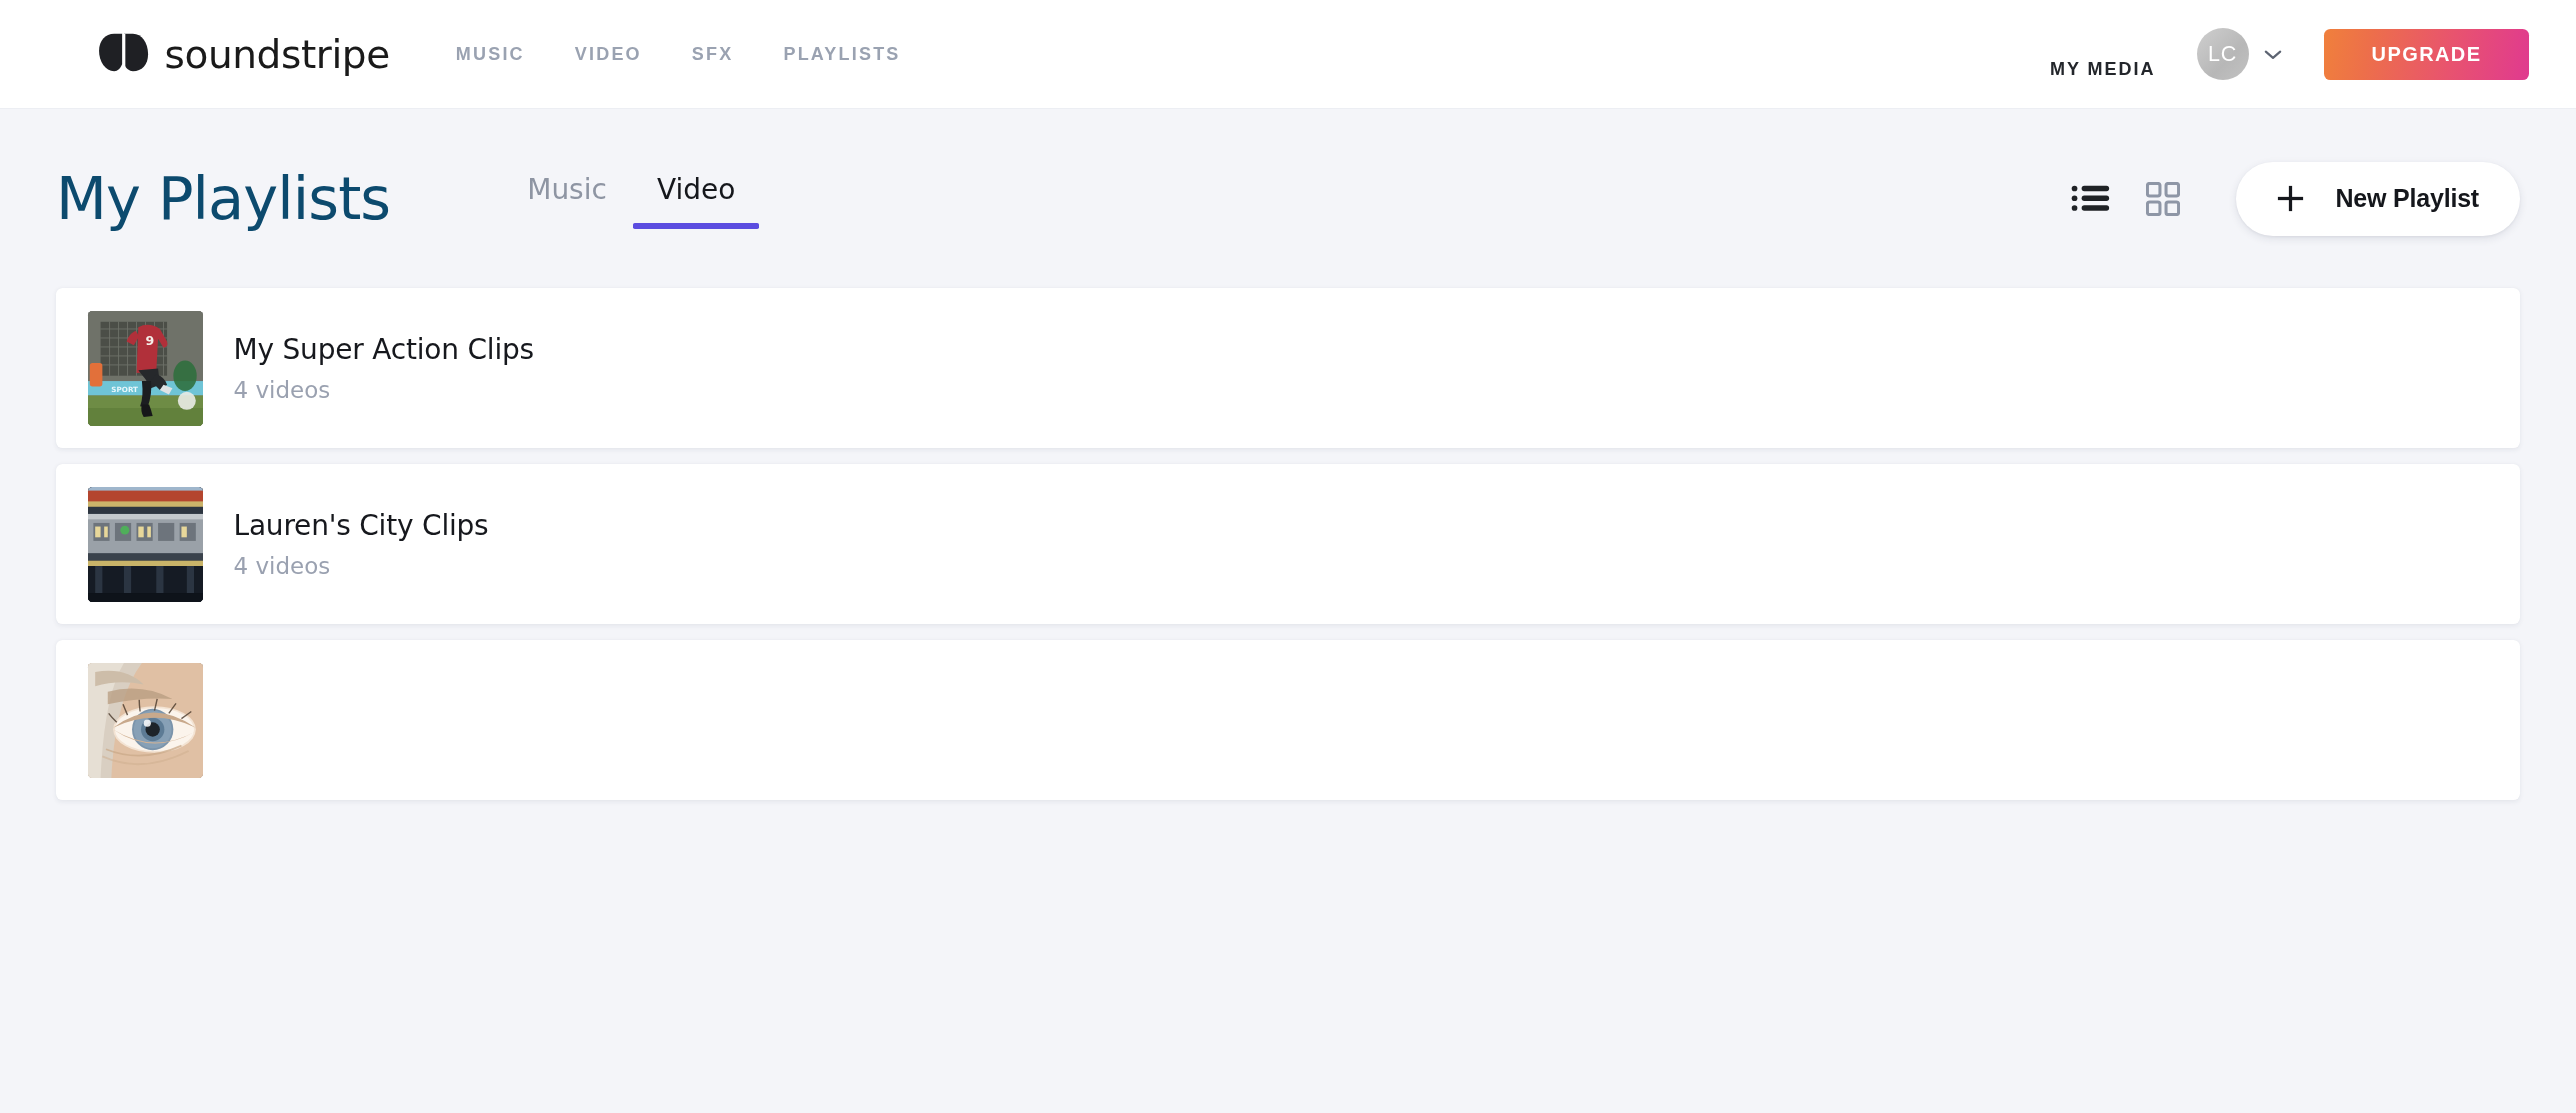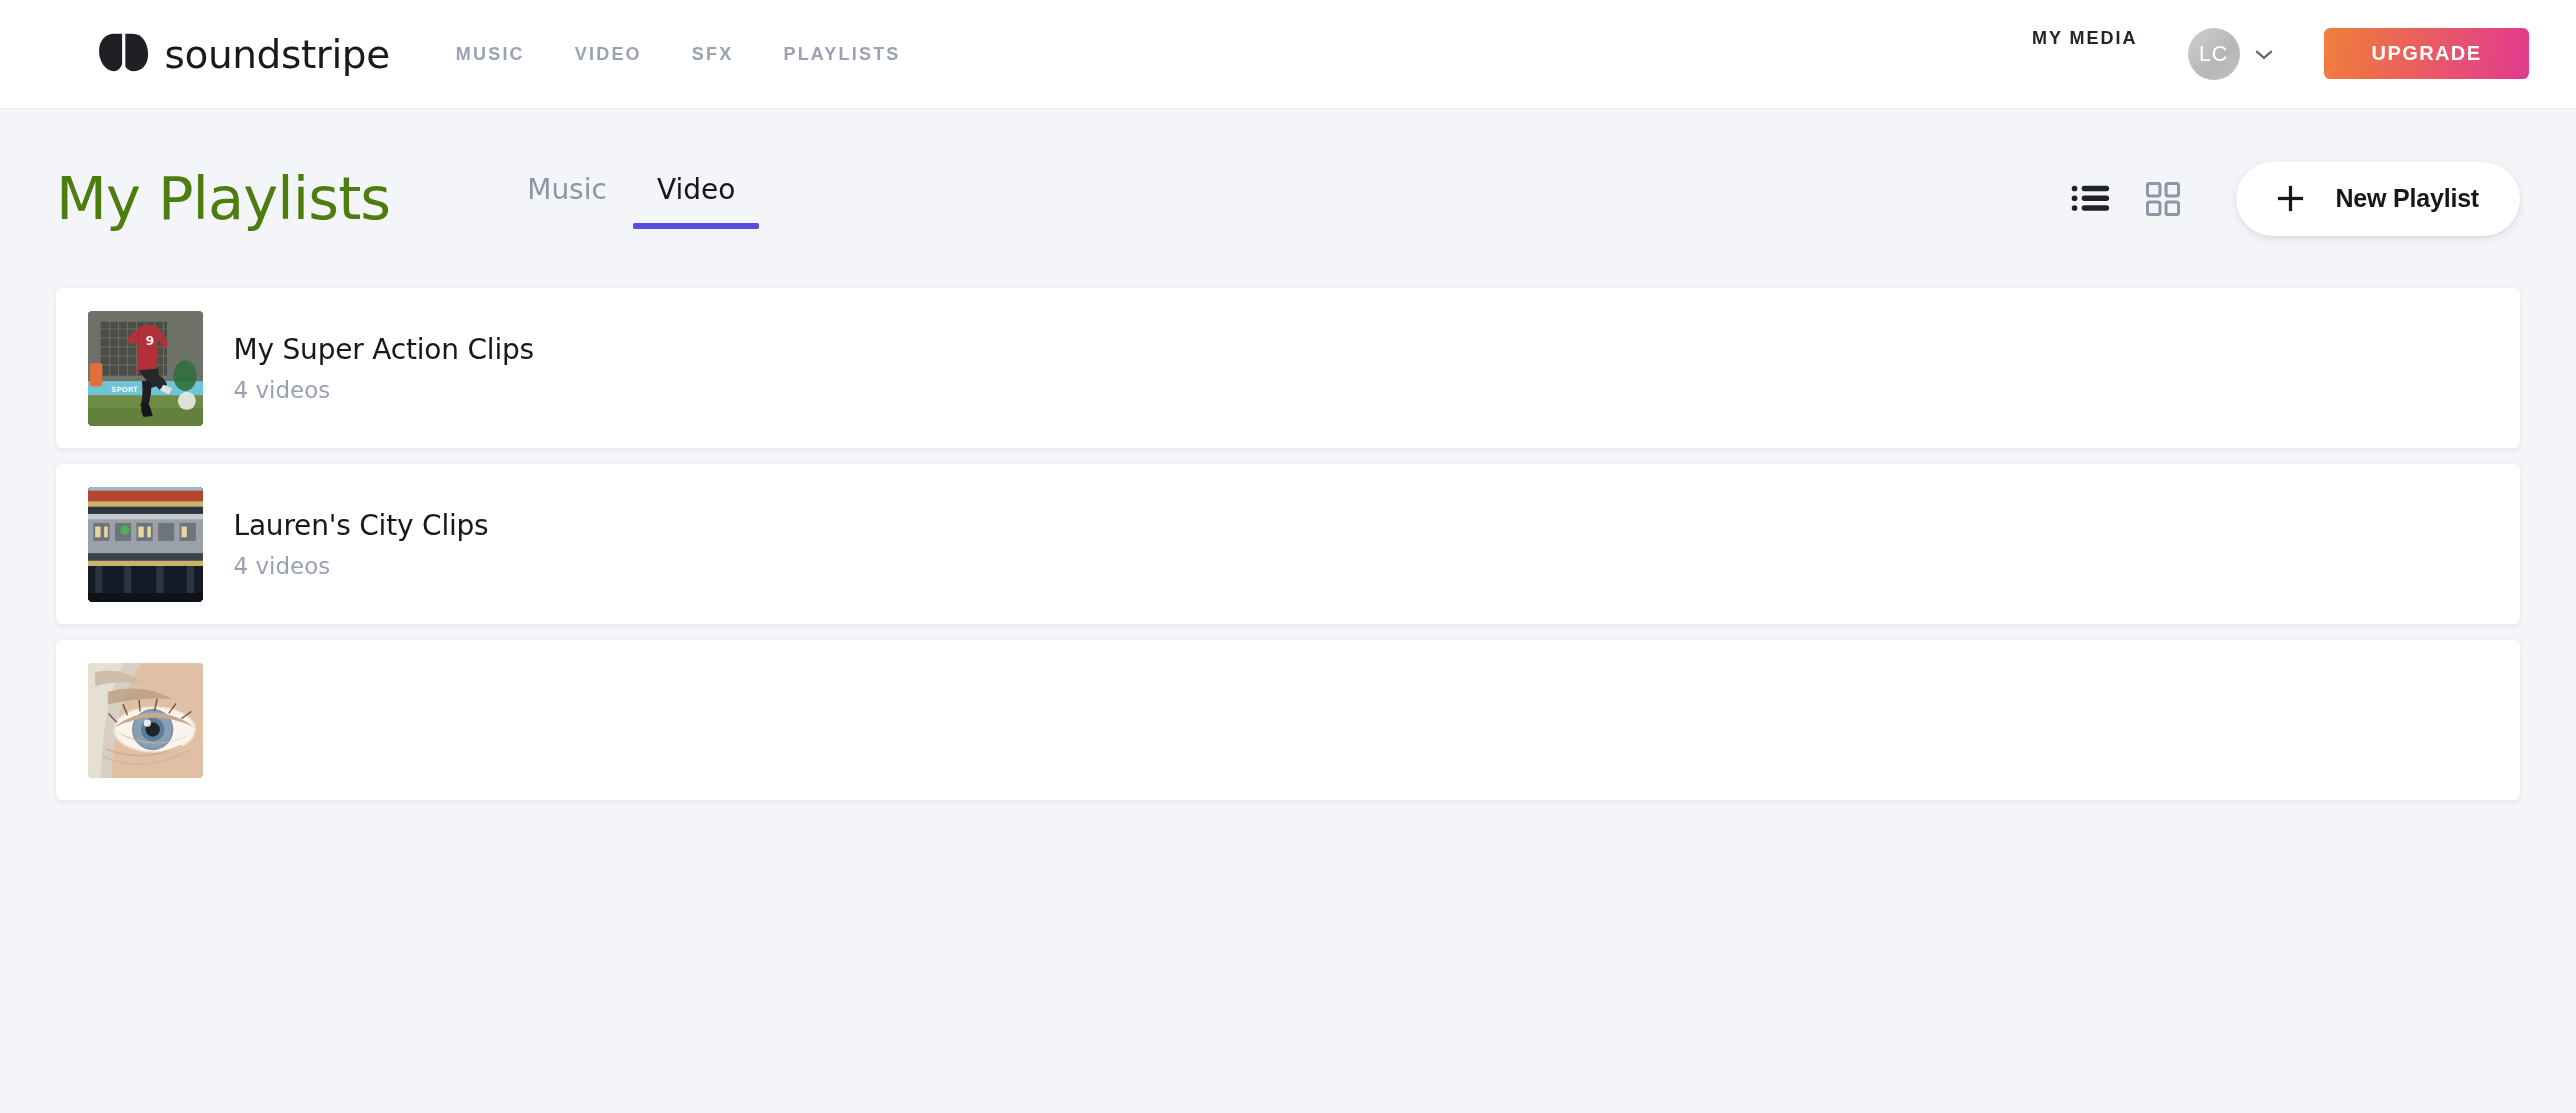--- a/index.html
+++ b/index.html
@@ -56,22 +56,22 @@
     color: #9aa2b1;
     text-decoration: none;
     cursor: pointer;
     white-space: nowrap;
   }
 
   .header-right {
     margin-left: auto;
     margin-right: 47px;
     display: flex;
-    align-items: flex-start;
-    gap: 16px;
+    align-items: flex-end;
+    gap: 7px;
   }
   .my-media {
     font-size: 18px;
     letter-spacing: 2px;
     font-weight: 700;
     color: #23262b;
     cursor: pointer;
     white-space: nowrap;
   }
   .avatar-wrap {
@@ -114,21 +114,21 @@
   .page-wrap { padding: 0 56px; }
 
   .toolbar {
     display: flex;
     align-items: center;
     height: 179px;
   }
   .page-title {
     font-size: 59px;
     font-weight: 400;
-    color: #4d7c0f;
+    color: #0c4a6e;
     letter-spacing: -0.9px;
     line-height: 1;
     font-family: "DejaVu Sans", sans-serif;
   }
 
   .tabs {
     display: flex;
     align-items: flex-start;
     gap: 0;
     margin-left: 112px;

